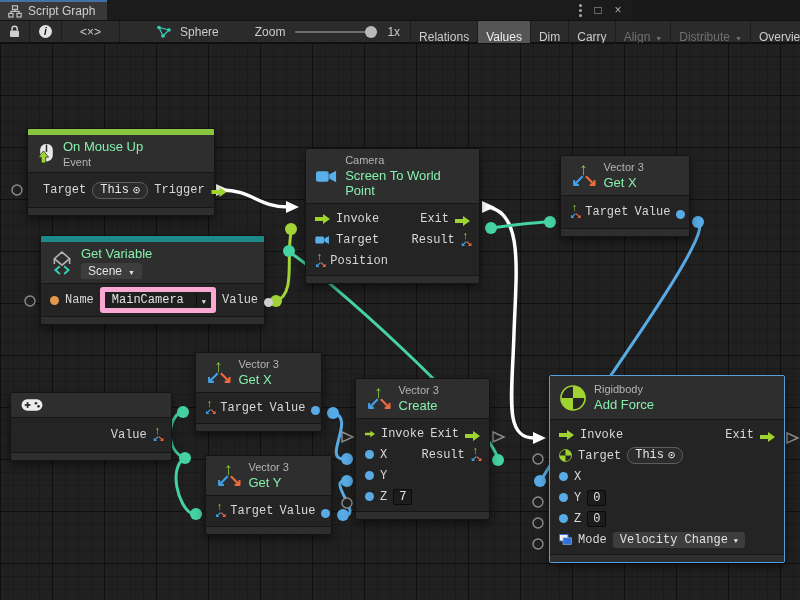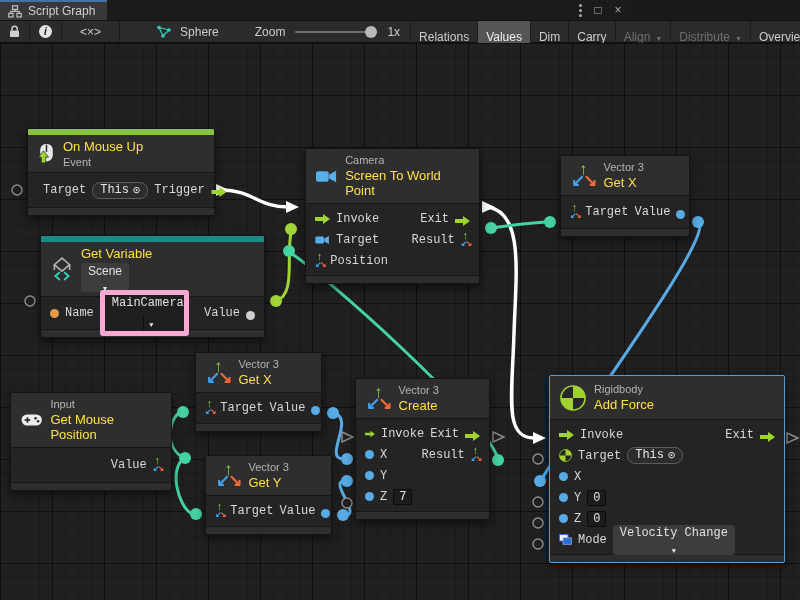--- a/index.html
+++ b/index.html
@@ -47,31 +47,31 @@
   
   .node { position:absolute; background:#292929; border:1px solid #141414; border-radius:2px;
     box-shadow:0 4px 10px rgba(0,0,0,0.5); }
   .node.selected { border:1px solid #4f9ede; }
   .topbar { height:6px; border-radius:1px 1px 0 0; }
   .topbar.event { background:#87c440; }
   .topbar.variable { background:#1d8a8a; }
   .head { display:flex; align-items:center; gap:8px; padding:5px 10px; background:#2e2e2e; }
   .titles { display:flex; flex-direction:column; gap:2px; }
   .cat { font-size:11px; color:#b4b4b4; }
-  .title { font-size:13px; color:#fde047; }
+  .title { font-size:13px; color:#86efac; }
   .body { background:#242424; border-top:1px solid #161616; border-bottom:1px solid #161616; padding:4px 0; }
   .row { display:flex; align-items:center; height:21px; padding:0 9px; font-size:12px; color:#d8d8d8; gap:6px;font-family:Liberation Mono, monospace; }
   .row .right { margin-left:auto; display:flex; align-items:flex-end; gap:6px; }
   .foot { height:7px; background:#2e2e2e; border-radius:0 0 2px 2px; }
 
   .dot { width:9px; height:9px; border-radius:50%; display:inline-block; flex:0 0 auto; }
   .dot.blue { background:#58abe5; } .dot.orange { background:#e29a4a; } .dot.gray { background:#cfcfcf; }
 
   .dd { background:#3d3d3d; border-radius:3px; padding:1px 7px; display:inline-flex; align-items:center;
-    gap:6px; color:#e2e2e2; font-size:12px;flex-direction:column; }
+    gap:6px; color:#e2e2e2; font-size:12px; }
   .dd .caret-sm { margin-left:0; }
   .dd.dark { background:#1f1f1f; border:5px solid #f9a8d4; padding:1px 0 1px 7px; }
   .dd.dark .caret-box { border-left:1px solid #0d0d0d; padding:0 5px; margin-left:6px; }
   .pillbtn { border:1px solid #5d5d5d; border-radius:8px; background:#2c2c2c; padding:0 7px;
     display:inline-flex; align-items:flex-start; gap:4px; color:#e6e6e6; font-size:12px; }
   .field { background:#1c1c1c; border:1px solid #0a0a0a; border-radius:2px; padding:0 5px;
     min-width:16px; text-align:center; color:#e0e0e0; font-size:12px; }
 
   .v3 { display:flex; flex-direction:column; align-items:center; line-height:0.62; font-weight:bold; flex:0 0 auto; }
   .v3 .pair { letter-spacing:-2px; }
@@ -349,24 +349,20 @@
 
     <div class="node" style="left:10px; top:349px; width:162px;">
       <div class="head">
         <svg width="22" height="14" viewBox="0 0 20 12">
           <rect x="0.5" y="0.8" width="19" height="10.4" rx="5.2" fill="#ececec"></rect>
           <rect x="3.4" y="5.2" width="5.2" height="1.6" fill="#2a2a2a"></rect>
           <rect x="5.2" y="3.4" width="1.6" height="5.2" fill="#2a2a2a"></rect>
           <circle cx="13.6" cy="4.4" r="1.2" fill="#2a2a2a"></circle>
           <circle cx="15.9" cy="7.2" r="1.2" fill="#2a2a2a"></circle>
         </svg>
-        <div class="titles">
-          <div class="cat">Input</div>
-          <div class="title">Get Mouse Position</div>
-        </div>
       </div>
       <div class="body">
         <div class="row" style="height:26px;">
           <span class="right">
             <span>Value</span>
             <span class="v3 sm">
                 <span class="up">↑</span>
                 <span class="pair"><span class="dl">↙</span><span class="dr">↘</span></span>
               </span>
           </span>

